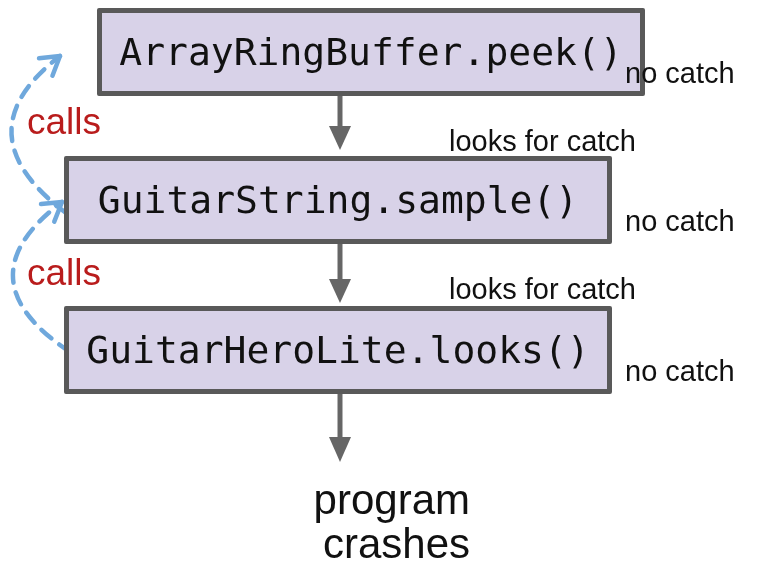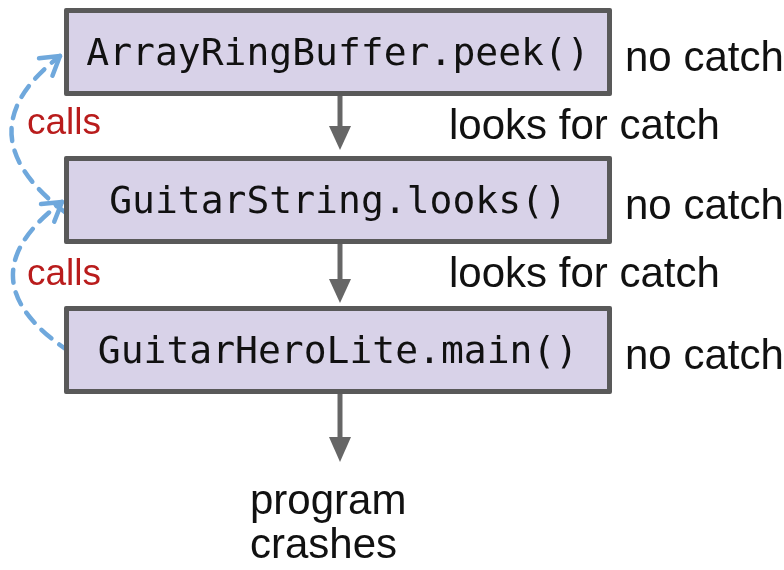--- a/index.html
+++ b/index.html
@@ -32,30 +32,31 @@
     border: 5px solid #595959;
     border-radius: 2px;
     display: flex;
     align-items: center;
     justify-content: center;
     font-family: "DejaVu Sans Mono", monospace;
     font-size: 38px;
     color: #111111;
     white-space: nowrap;
   }
-  .frame-box.f1 { top: 8px; }
+  .frame-box.f1 { top: 8px; margin-left: 33px; }
   .frame-box.f2 { top: 156px; }
   .frame-box.f3 { top: 306px; }
 
   .lbl {
     position: absolute;
-    font-size: 42px;
+    font-size: 29px;
     line-height: 1.0;
     color: #111111;
     white-space: nowrap;
+    margin-top: 23px;
   }
   .no-catch { left: 625px; }
   .no-catch.n1 { top: 36px; }
   .no-catch.n2 { top: 184px; }
   .no-catch.n3 { top: 334px; }
 
   .looks { left: 449px; }
   .looks.k1 { top: 104px; }
   .looks.k2 { top: 252px; }
 
@@ -68,21 +69,21 @@
     white-space: nowrap;
   }
   .calls-lbl.c1 { top: 103px; }
   .calls-lbl.c2 { top: 254px; }
 
   .crash {
     position: absolute;
     left: 250px;
     top: 478px;
     width: 220px;
-    text-align: left;
+    text-align: right;
     font-size: 42px;
     line-height: 1.05;
     color: #111111;
   }
 </style>
 </head>
 <body>
 
 <div class="canvas">
 
@@ -107,24 +108,24 @@
     <g>
       <line x1="340" y1="394" x2="340" y2="439" stroke="#666666" stroke-width="5"></line>
       <polygon points="329,437 351,437 340,462" fill="#666666"></polygon>
     </g>
   </svg>
 
   <div class="frame-box f1">
     <span>ArrayRingBuffer.peek()</span>
   </div>
   <div class="frame-box f2">
-    <span>GuitarString.looks()</span>
+    <span>GuitarString.sample()</span>
   </div>
   <div class="frame-box f3">
-    <span>GuitarHeroLite.main()</span>
+    <span>GuitarHeroLite.looks()</span>
   </div>
 
   <div class="lbl no-catch n1">no catch</div>
   <div class="lbl no-catch n2">no catch</div>
   <div class="lbl no-catch n3">no catch</div>
 
   <div class="lbl looks k1">looks for catch</div>
   <div class="lbl looks k2">looks for catch</div>
 
   <div class="calls-lbl c1">calls</div>

